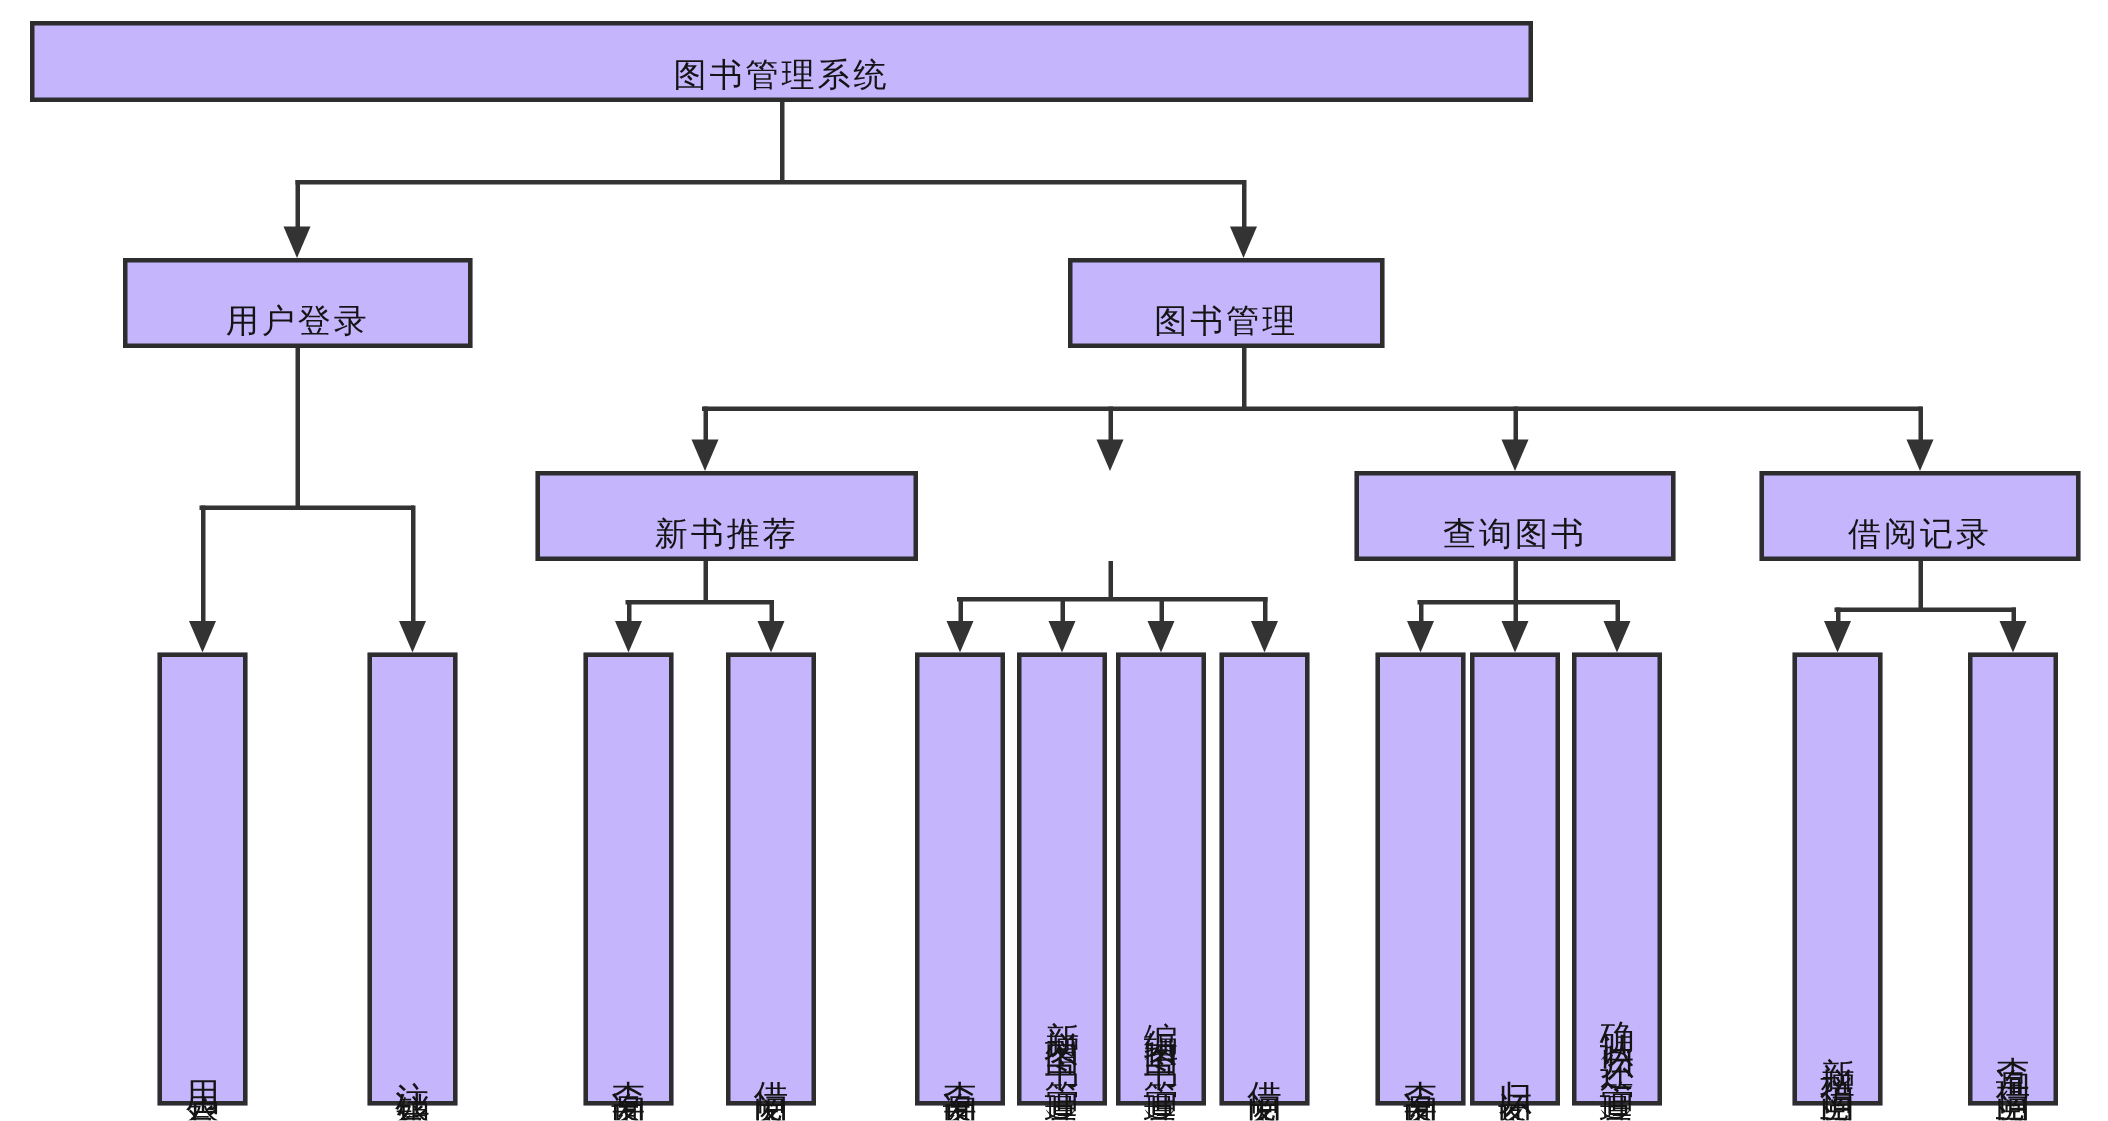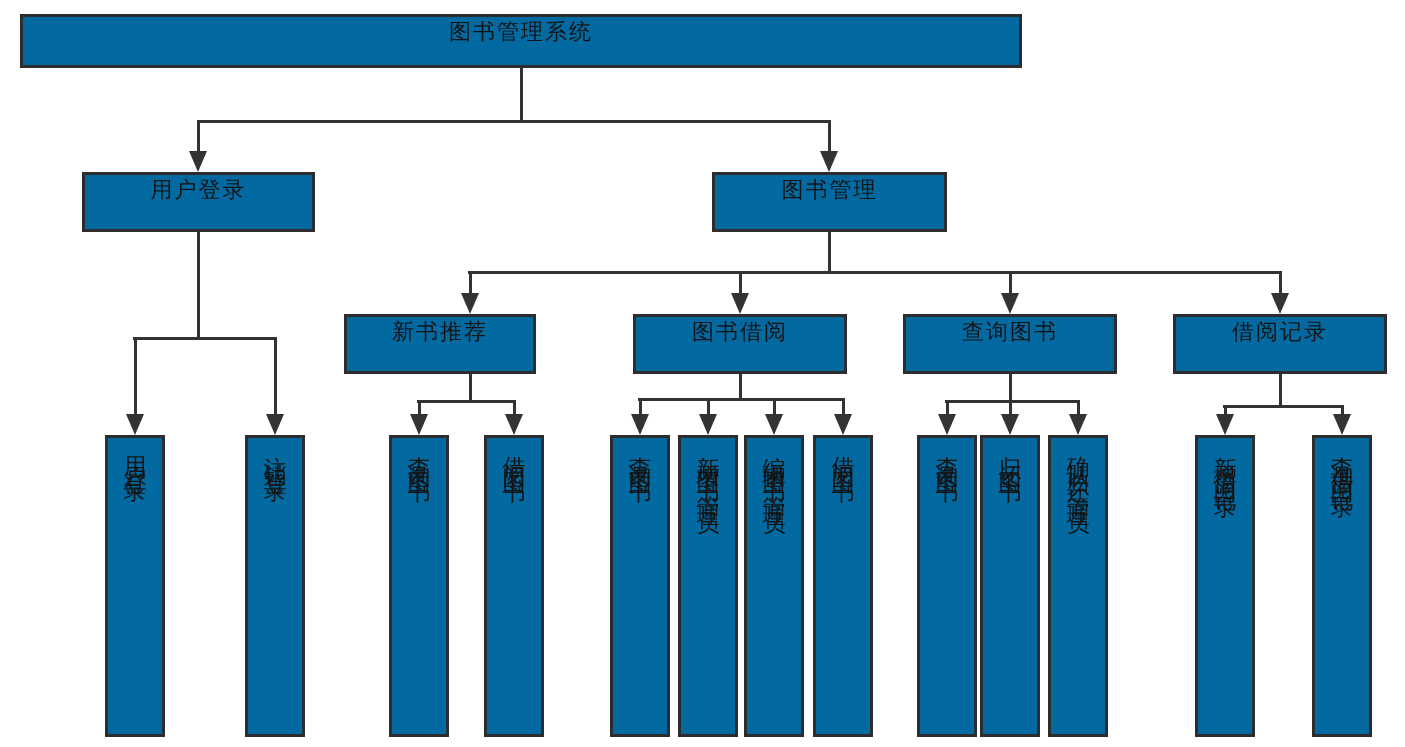--- a/index.html
+++ b/index.html
@@ -6,25 +6,25 @@
   .canvas {
     position: relative;
     width: 1405px;
     height: 747px;
     background: #ffffff;
     font-family: "Liberation Sans", "DejaVu Sans", sans-serif;
     overflow: hidden;
   }
   .box {
     position: absolute;
-    background: #0369a1;
+    background: #c4b5fd;
     border: 3px solid #2d2d2d;
     box-sizing: border-box;
     display: flex;
-    align-items: flex-start;
+    align-items: flex-end;
     justify-content: center;
     color: #141414;
   }
   .hlabel {
     font-size: 22px;
     letter-spacing: 2px;
     white-space: nowrap;
   }
   .vtext {
     writing-mode: vertical-rl;
@@ -118,29 +118,26 @@
   <div class="arrow" style="left:1216px; top:414px"></div>
   <div class="arrow" style="left:1333px; top:414px"></div>
 
   <div class="box" style="left:20px; top:14px; width:1002px; height:54px">
     <span class="hlabel">图书管理系统</span>
   </div>
 
   <div class="box" style="left:82px; top:172px; width:233px; height:60px">
     <span class="hlabel">用户登录</span>
   </div>
-  <div class="box" style="left:712px; top:172px; width:235px; height:60px">
+  <div class="box" style="left:712px; top:172px; width:211px; height:60px">
     <span class="hlabel">图书管理</span>
   </div>
 
-  <div class="box" style="left:344px; top:314px; width:192px; height:60px">
+  <div class="box" style="left:357px; top:314px; width:255px; height:60px">
     <span class="hlabel">新书推荐</span>
-  </div>
-  <div class="box" style="left:633px; top:314px; width:214px; height:60px">
-    <span class="hlabel">图书借阅</span>
   </div>
   <div class="box" style="left:903px; top:314px; width:214px; height:60px">
     <span class="hlabel">查询图书</span>
   </div>
   <div class="box" style="left:1173px; top:314px; width:214px; height:60px">
     <span class="hlabel">借阅记录</span>
   </div>
 
   <div class="box" style="left:105px; top:435px; width:60px; height:302px">
     <span class="vtext">用户登录</span>

